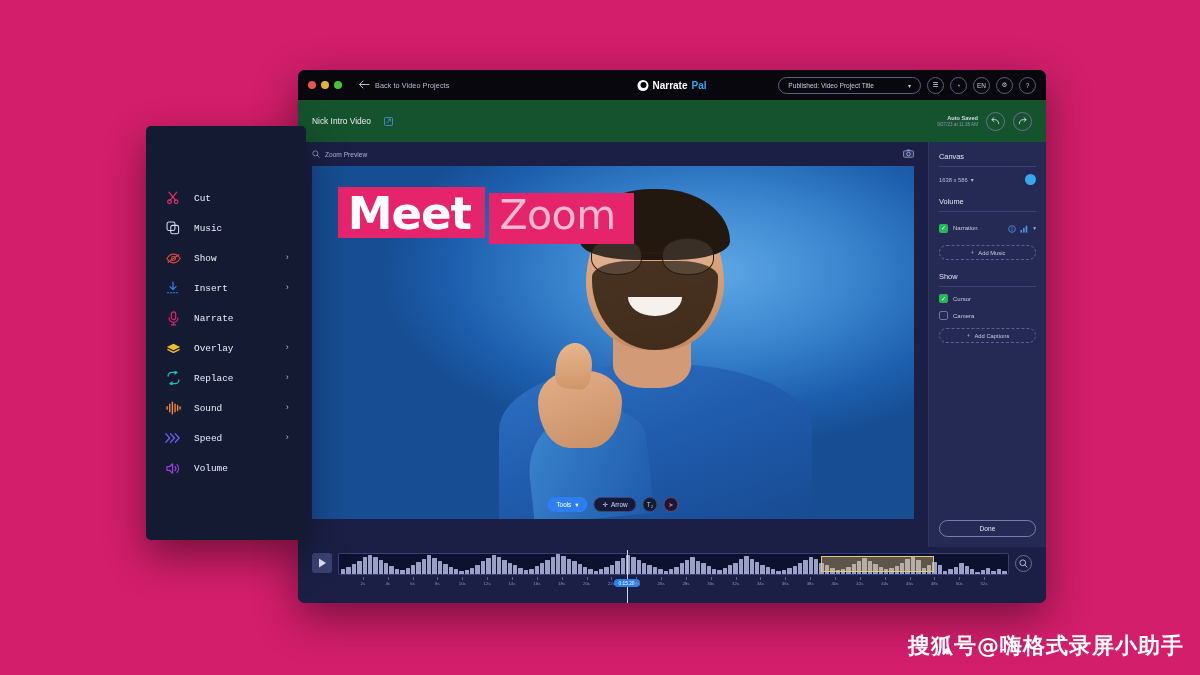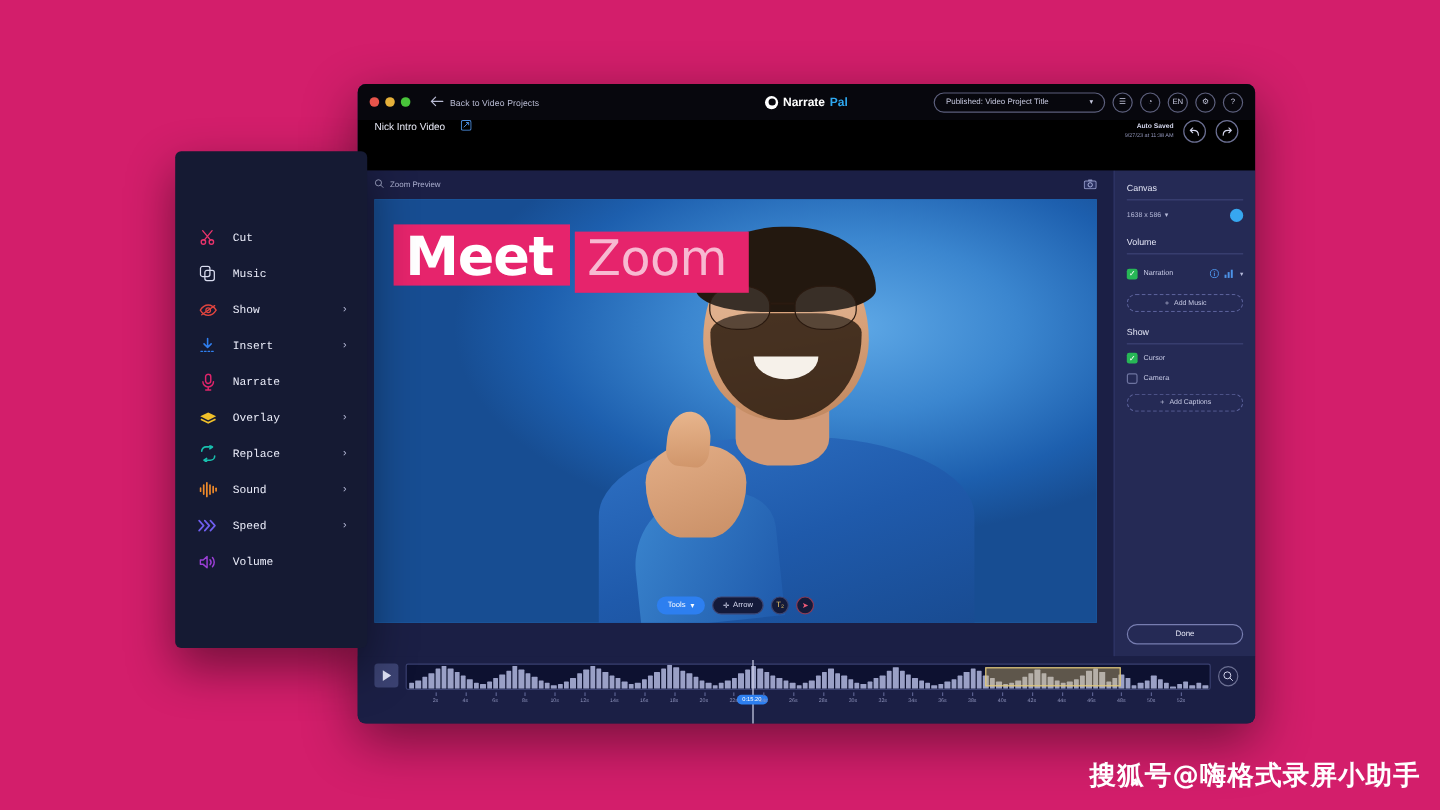--- a/index.html
+++ b/index.html
@@ -74,22 +74,22 @@
   #published-select .caret { margin-left: 28px; font-size: 6px; color:#c7c9e0; }
   .rnd-btn {
     width: 17px; height: 17px; border-radius: 50%;
     border: 1px solid #5c5f7c; color: #c7c9e0;
     display: flex; align-items: center; justify-content: center;
     font-size: 6.5px;
   }
 
   
   #projectbar {
-    height: 42px; background: #000000; flex: 0 0 42px;
-    display: flex; align-items: flex-start; padding: 0 14px;
+    height: 42px; background: #14532d; flex: 0 0 42px;
+    display: flex; align-items: center; padding: 0 14px;
     position: relative;
   }
   #project-title { color: #e8eaf6; font-size: 8.4px; }
   #project-edit-icon { margin-left: 13px; display:flex; }
   .pb-right { margin-left: auto; display: flex; align-items: center; gap: 8px; }
   #autosave { text-align: right; line-height: 1.25; }
   #autosave .t1 { color: #d5d8ee; font-size: 5.6px; font-weight: bold; }
   #autosave .t2 { color: #8f93b6; font-size: 4.6px; }
   .circ-btn {
     width: 19px; height: 19px; border-radius: 50%;
@@ -175,20 +175,21 @@
     background: linear-gradient(170deg, #e9b78f, #cf9469);
     border-radius: 50% 50% 30% 30%;
     transform: rotate(6deg);
   }
 
   
   #title-block { position: absolute; left: 2.6%; top: 6%; }
   #meet-box {
     background: #e6246c; padding: 6px 14px 2px 10px;
     display: inline-block;
+    margin-left: 10px;
   }
   #meet-text {
     font-family: "DejaVu Sans", sans-serif;
     font-weight: bold; font-size: 45px; color: #ffffff;
     line-height: .95; letter-spacing: -1px;
   }
   #nick-box {
     background: #e6246c; padding: 2px 18px 8px 10px;
     display: inline-block;
   }

